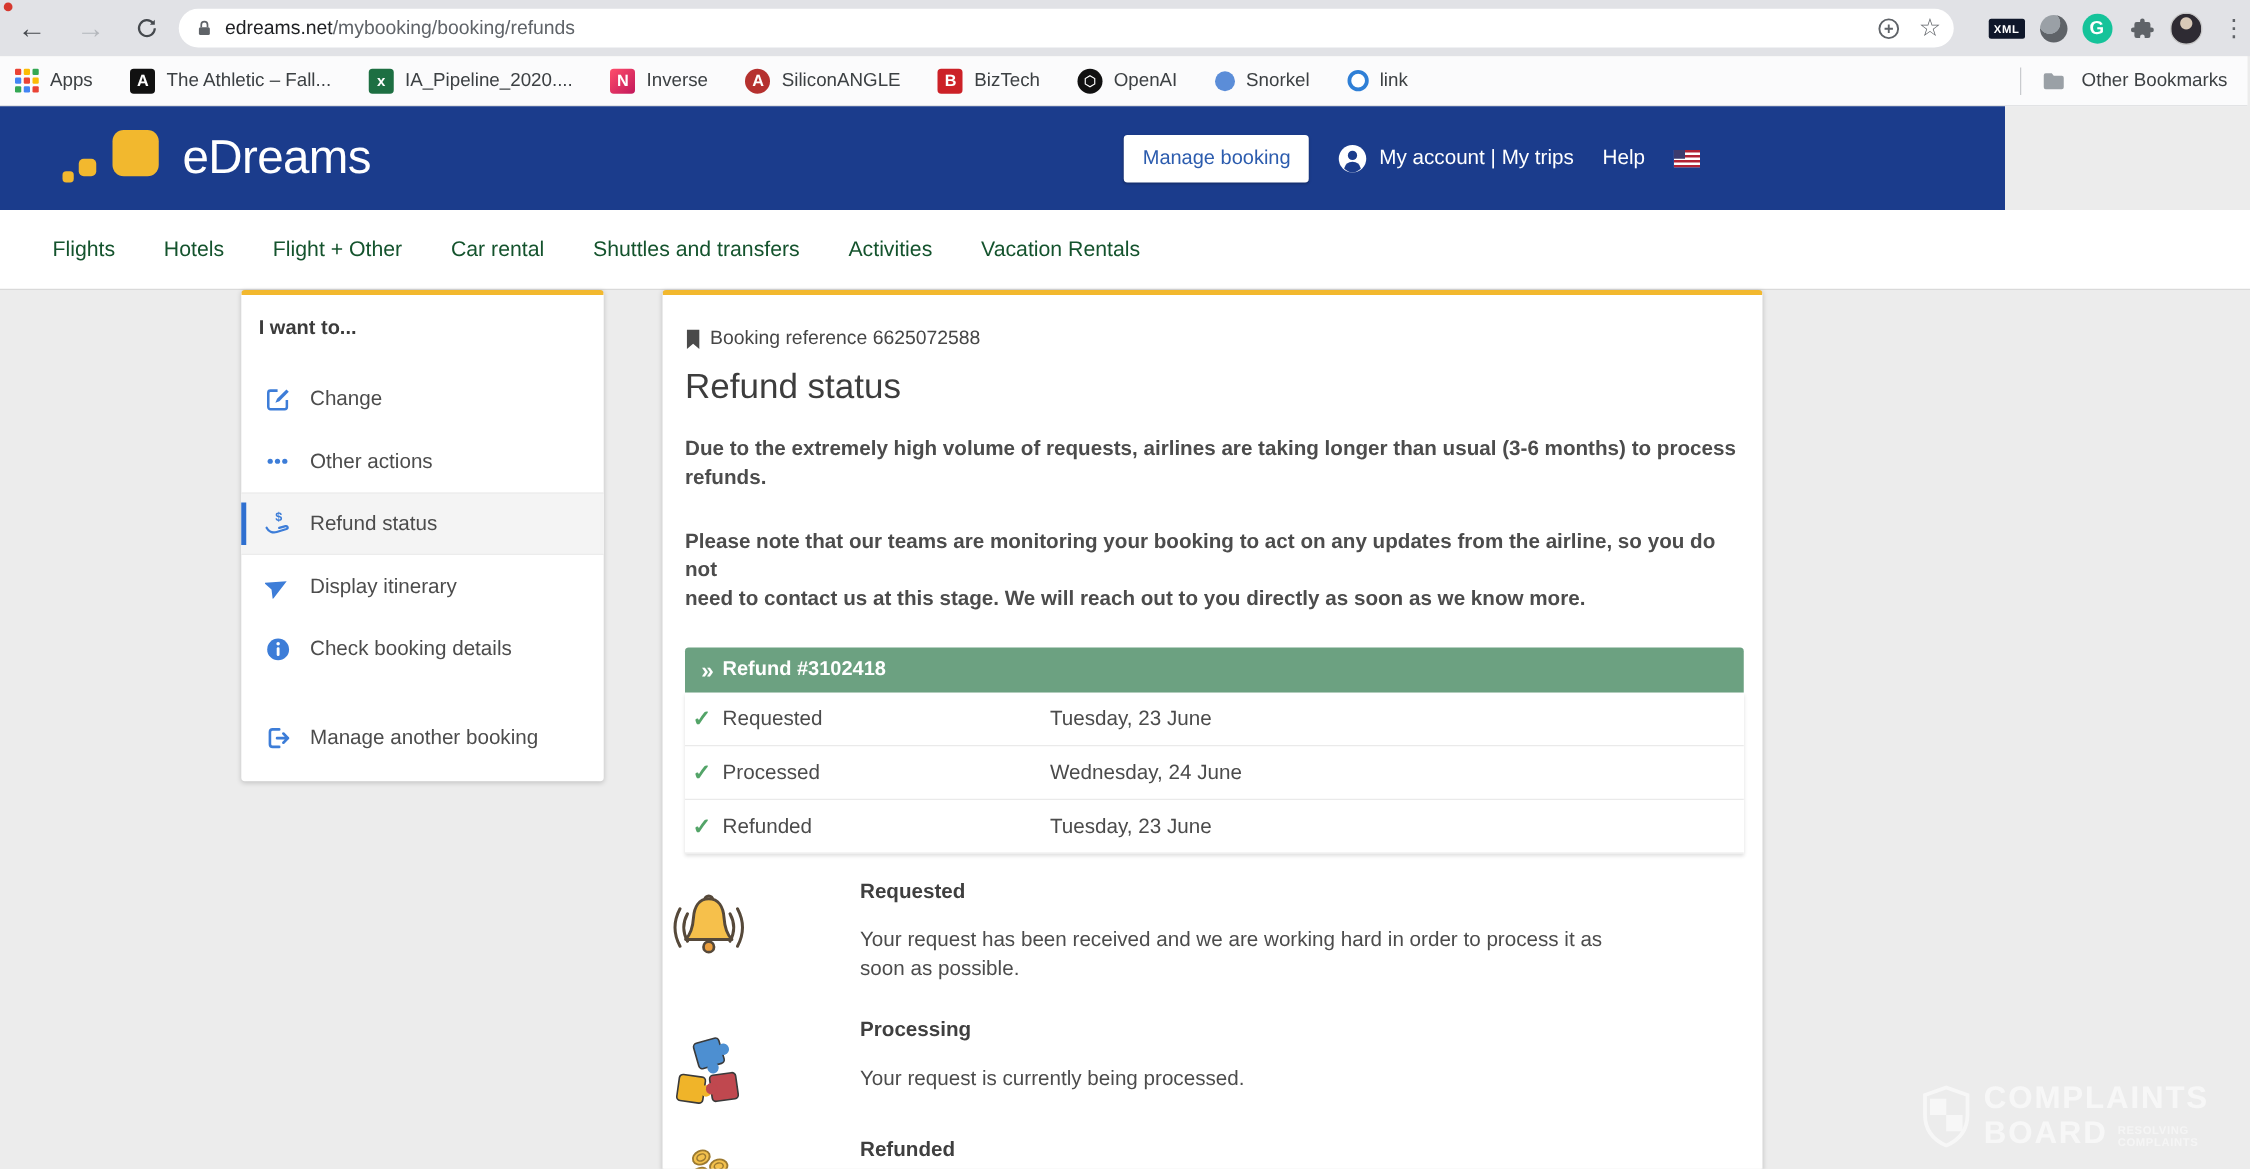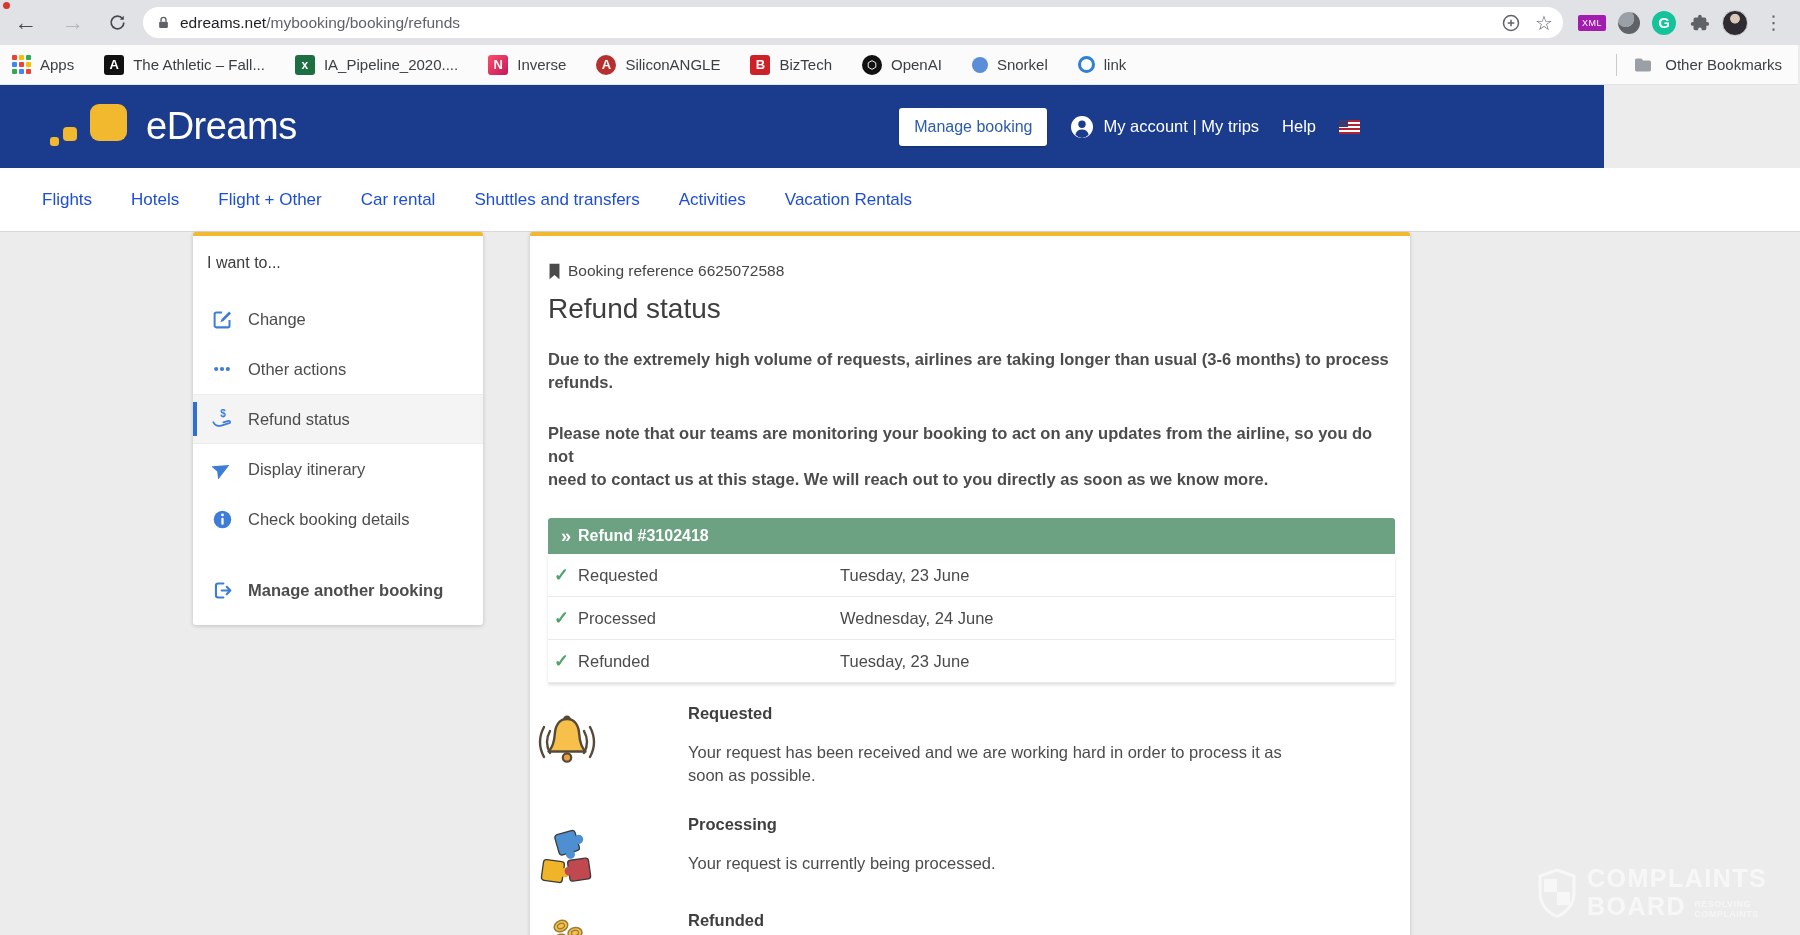--- a/index.html
+++ b/index.html
@@ -11,21 +11,21 @@
   .toolbar { position:absolute; top:0; left:0; width:1800px; height:45px; background:#e1e2e6; display:flex; align-items:center; }
   .rec-dot { position:absolute; top:2px; left:3px; width:7px; height:7px; border-radius:50%; background:#d6382f; }
   .navbtns { display:flex; align-items:center; gap:24px; padding:0 16px 0 14px; }
   .navbtn { font-size:23px; color:#45494e; line-height:1; cursor:default; }
   .navbtn.disabled { color:#b4b7bc; }
   .urlbar { width:1420px; height:31px; background:#ffffff; border-radius:16px; display:flex; align-items:center; padding:0 10px 0 13px; }
   .url-text { font-size:15.5px; color:#202124; margin-left:9px; flex:1; white-space:nowrap; overflow:hidden; }
   .url-text .path { color:#5f6368; }
   .urlbar-actions { display:flex; align-items:center; gap:14px; }
   .ext-row { display:flex; align-items:center; gap:12px; margin-left:15px; }
-  .xml-badge { background:#a21caf; color:#fff; font-size:9px; font-weight:normal; padding:3px 4px; border-radius:2px; letter-spacing:.5px; }
+  .xml-badge { background:#0f172a; color:#fff; font-size:9px; font-weight:bold; padding:3px 4px; border-radius:2px; letter-spacing:.5px;margin-left:13px; }
   .circle-ext { width:22px; height:22px; border-radius:50%; background:radial-gradient(circle at 35% 30%, #9aa0a6 0 40%, #5f6368 42% 100%); }
   .gram { width:24px; height:24px; border-radius:50%; background:#15c39a; color:#fff; font-weight:bold; font-size:15px; display:flex; align-items:center; justify-content:center; }
   .avatar { width:26px; height:26px; border-radius:50%; background:radial-gradient(circle at 50% 32%, #d8c9b8 0 22%, #2e2b33 26% 100%); border:1px solid #c8c8c8; }
   .menu-dots { font-size:19px; color:#5f6368; margin-left:4px; }
 
   
   .bm-bar { position:absolute; top:45px; left:0; width:1798px; height:40px; background:#fbfbfc; border-bottom:1px solid #e2e3e5; display:flex; align-items:center; padding:0 16px 0 12px; font-size:15px; color:#3c4043; }
   .bm { display:flex; align-items:center; gap:9px; margin-right:30px; white-space:nowrap; cursor:default; }
   .apps-grid { display:grid; grid-template-columns:repeat(3,5px); grid-gap:2px; }
   .apps-grid i { width:5px; height:5px; border-radius:1px; }
@@ -49,31 +49,31 @@
   .logo .square { position:absolute; left:40px; top:19px; width:37px; height:37px; border-radius:9px; background:var(--brand-yellow,#f2b82e); }
   .logo .brand { position:absolute; left:96px; top:20px; font-size:38px; font-weight:500; color:#ffffff; letter-spacing:-.5px; }
   .header-right { position:absolute; right:244px; top:0; height:83px; display:flex; align-items:center; gap:23px; }
   .manage-btn { background:#fff; color:var(--button-text-blue,#2c5cae); font-size:16px; padding:10px 15px; border:none; border-radius:3px; box-shadow:0 1px 2px rgba(0,0,0,.25); cursor:pointer; font-family:inherit; }
   .account { display:flex; align-items:center; gap:9px; color:#fff; font-size:16.5px; cursor:pointer; }
   .help { color:#fff; font-size:16.5px; cursor:pointer; }
   .flag { width:21px; height:14px; cursor:pointer; }
 
   
   .site-nav { position:absolute; top:168px; left:0; width:1800px; height:64px; background:#fff; border-bottom:1px solid #d9d9d9; display:flex; align-items:center; padding-left:42px; gap:39px; }
-  .tab { font-size:17px; color:#1d4ed8; cursor:pointer; white-space:nowrap; }
+  .tab { font-size:17px; color:#14532d; cursor:pointer; white-space:nowrap; }
 
   
   .sidebar-card { position:absolute; left:193px; top:232px; width:290px; height:393px; background:#fff; border-top:4px solid var(--brand-yellow,#f2b82e); border-radius:3px; box-shadow:0 1px 4px rgba(0,0,0,.18); padding-top:18px; }
-  .sc-title { margin-left:14px; font-size:16px; font-weight:normal; color:#3b3b3b; }
+  .sc-title { margin-left:14px; font-size:16px; font-weight:bold; color:#3b3b3b; }
   .menu { margin-top:22px; }
   .mi { height:50px; display:flex; align-items:center; padding-left:18px; position:relative; font-size:16.5px; color:#4c4c4c; cursor:pointer; }
   .mi .ic { width:22px; height:22px; margin-right:15px; display:flex; align-items:center; justify-content:center; flex:0 0 auto; }
   .mi.active { background:#f4f4f4; border-top:1px solid #ececec; border-bottom:1px solid #ececec; }
   .mi.active::before { content:""; position:absolute; left:0; top:7px; bottom:7px; width:4px; background:#2e6fd0; }
-  .mi.last { margin-top:21px;font-weight:bold; }
+  .mi.last { margin-top:21px; }
 
   
   .main-card { position:absolute; left:530px; top:232px; width:880px; height:761px; background:#fff; border-top:4px solid var(--brand-yellow,#f2b82e); border-radius:3px; box-shadow:0 1px 4px rgba(0,0,0,.18); padding:26px 15px 0 18px; }
   .bref { display:flex; align-items:center; gap:7px; font-size:15.5px; color:#464646; }
   .page-title { margin-top:13px; font-size:28px; font-weight:500; color:#3d3d3d; }
   .para { margin-top:23px; font-size:16.5px; font-weight:bold; color:#4c4c4c; line-height:23px; white-space:pre-line; }
   .para.second { margin-top:28px; }
   .refund-head { margin-top:27px; height:36px; background:var(--bar-green,#6ca181); border-radius:3px 3px 0 0; display:flex; align-items:center; padding-left:13px; color:#fff; font-weight:bold; font-size:16px; gap:9px; }
   .chev { font-size:18px; letter-spacing:-2px; line-height:1; }
   .refund-table { box-shadow:0 2px 3px rgba(0,0,0,.13); }

